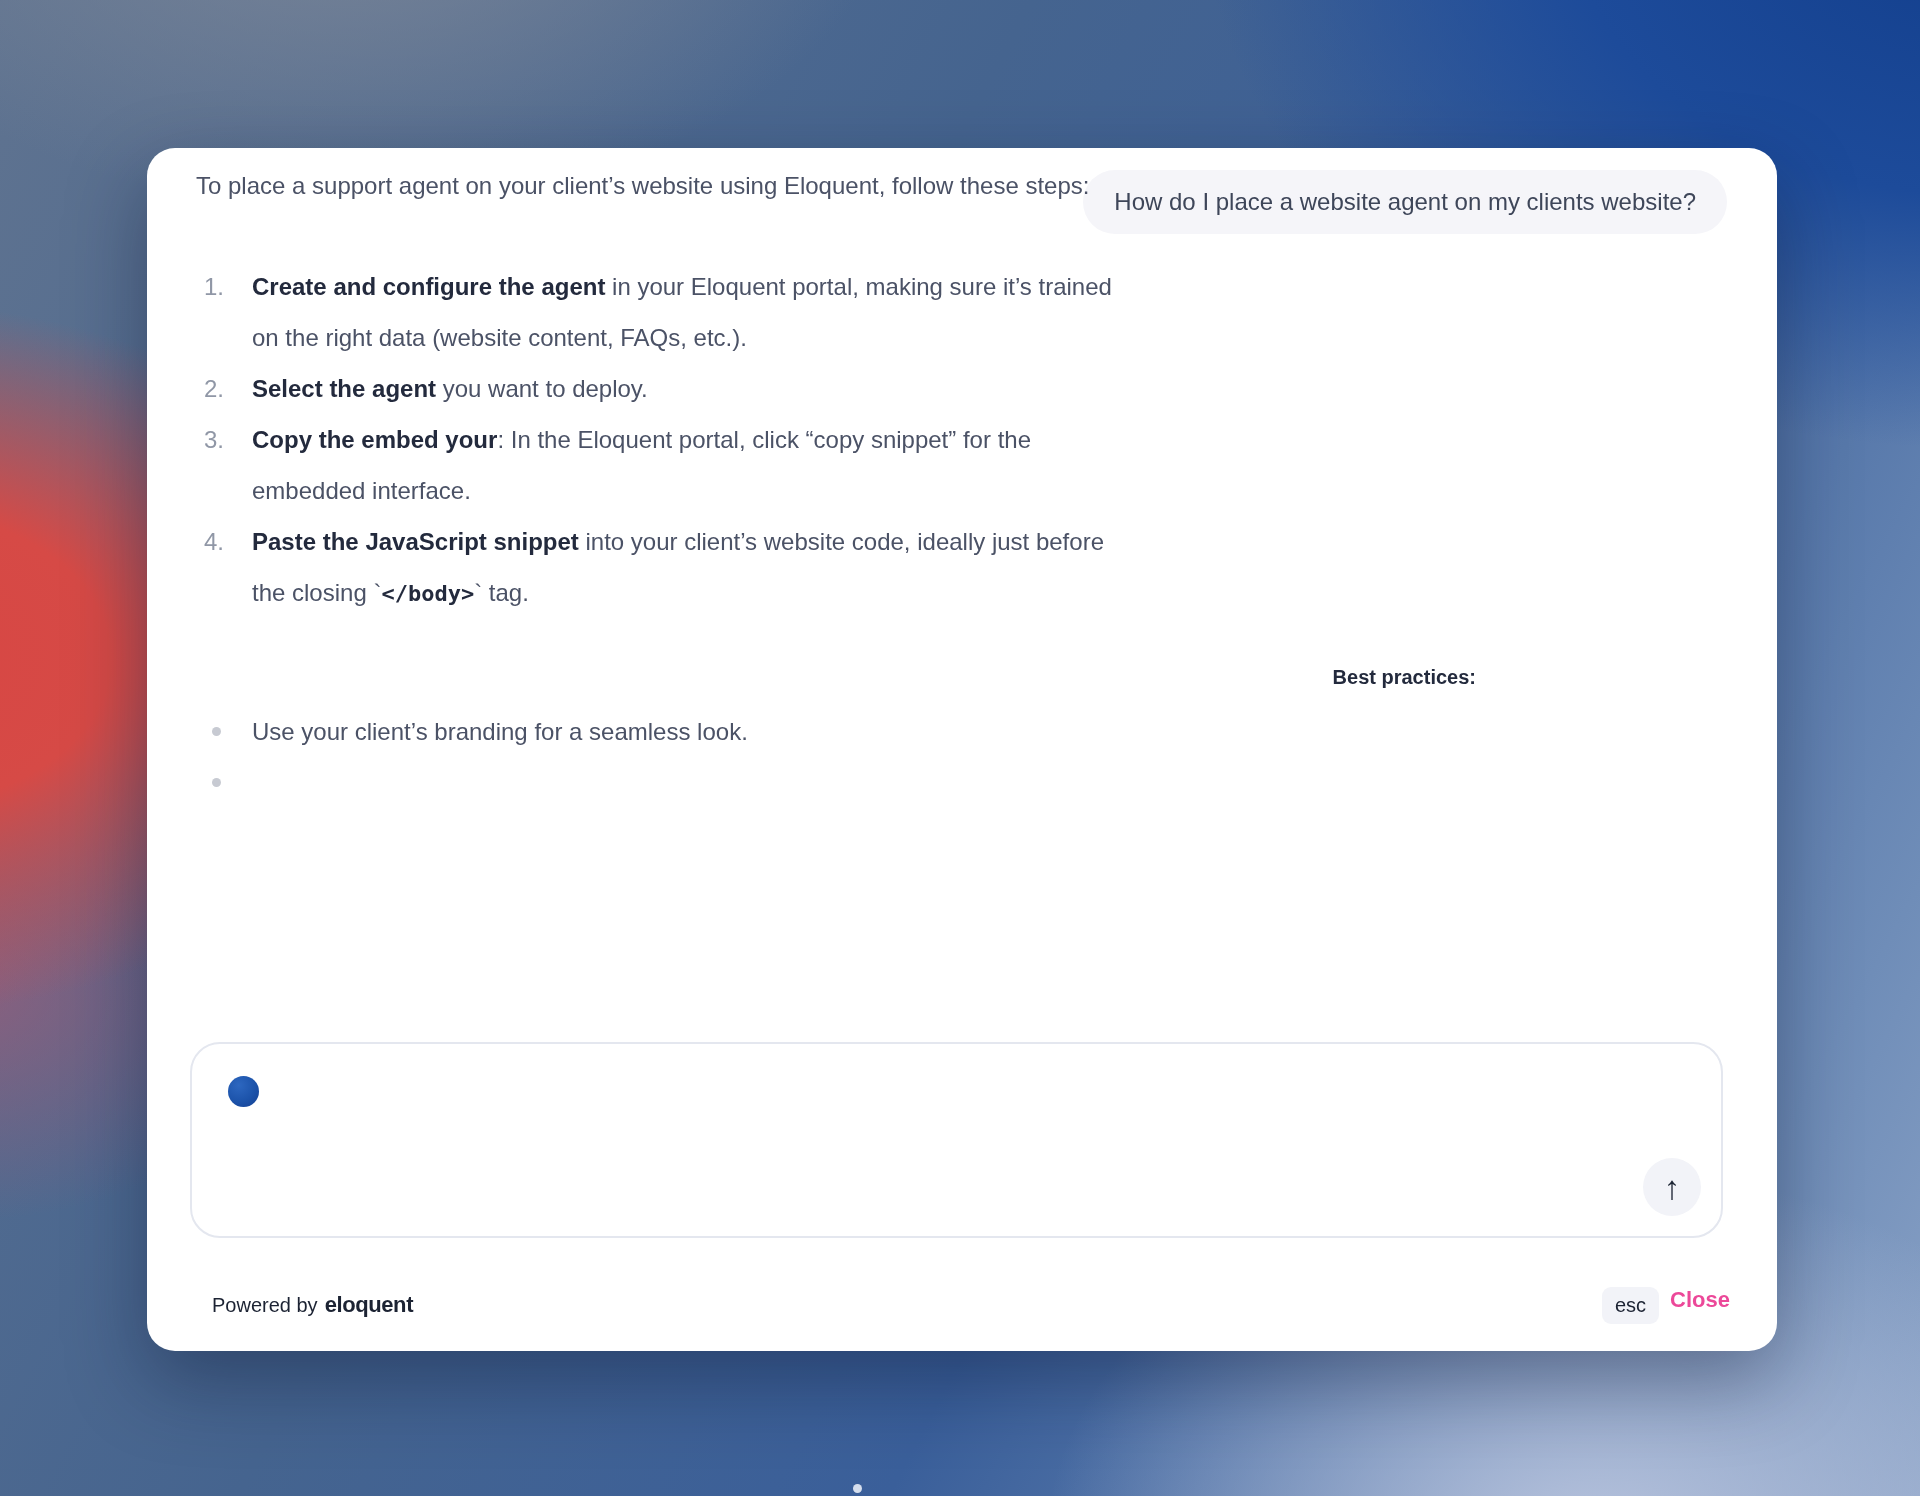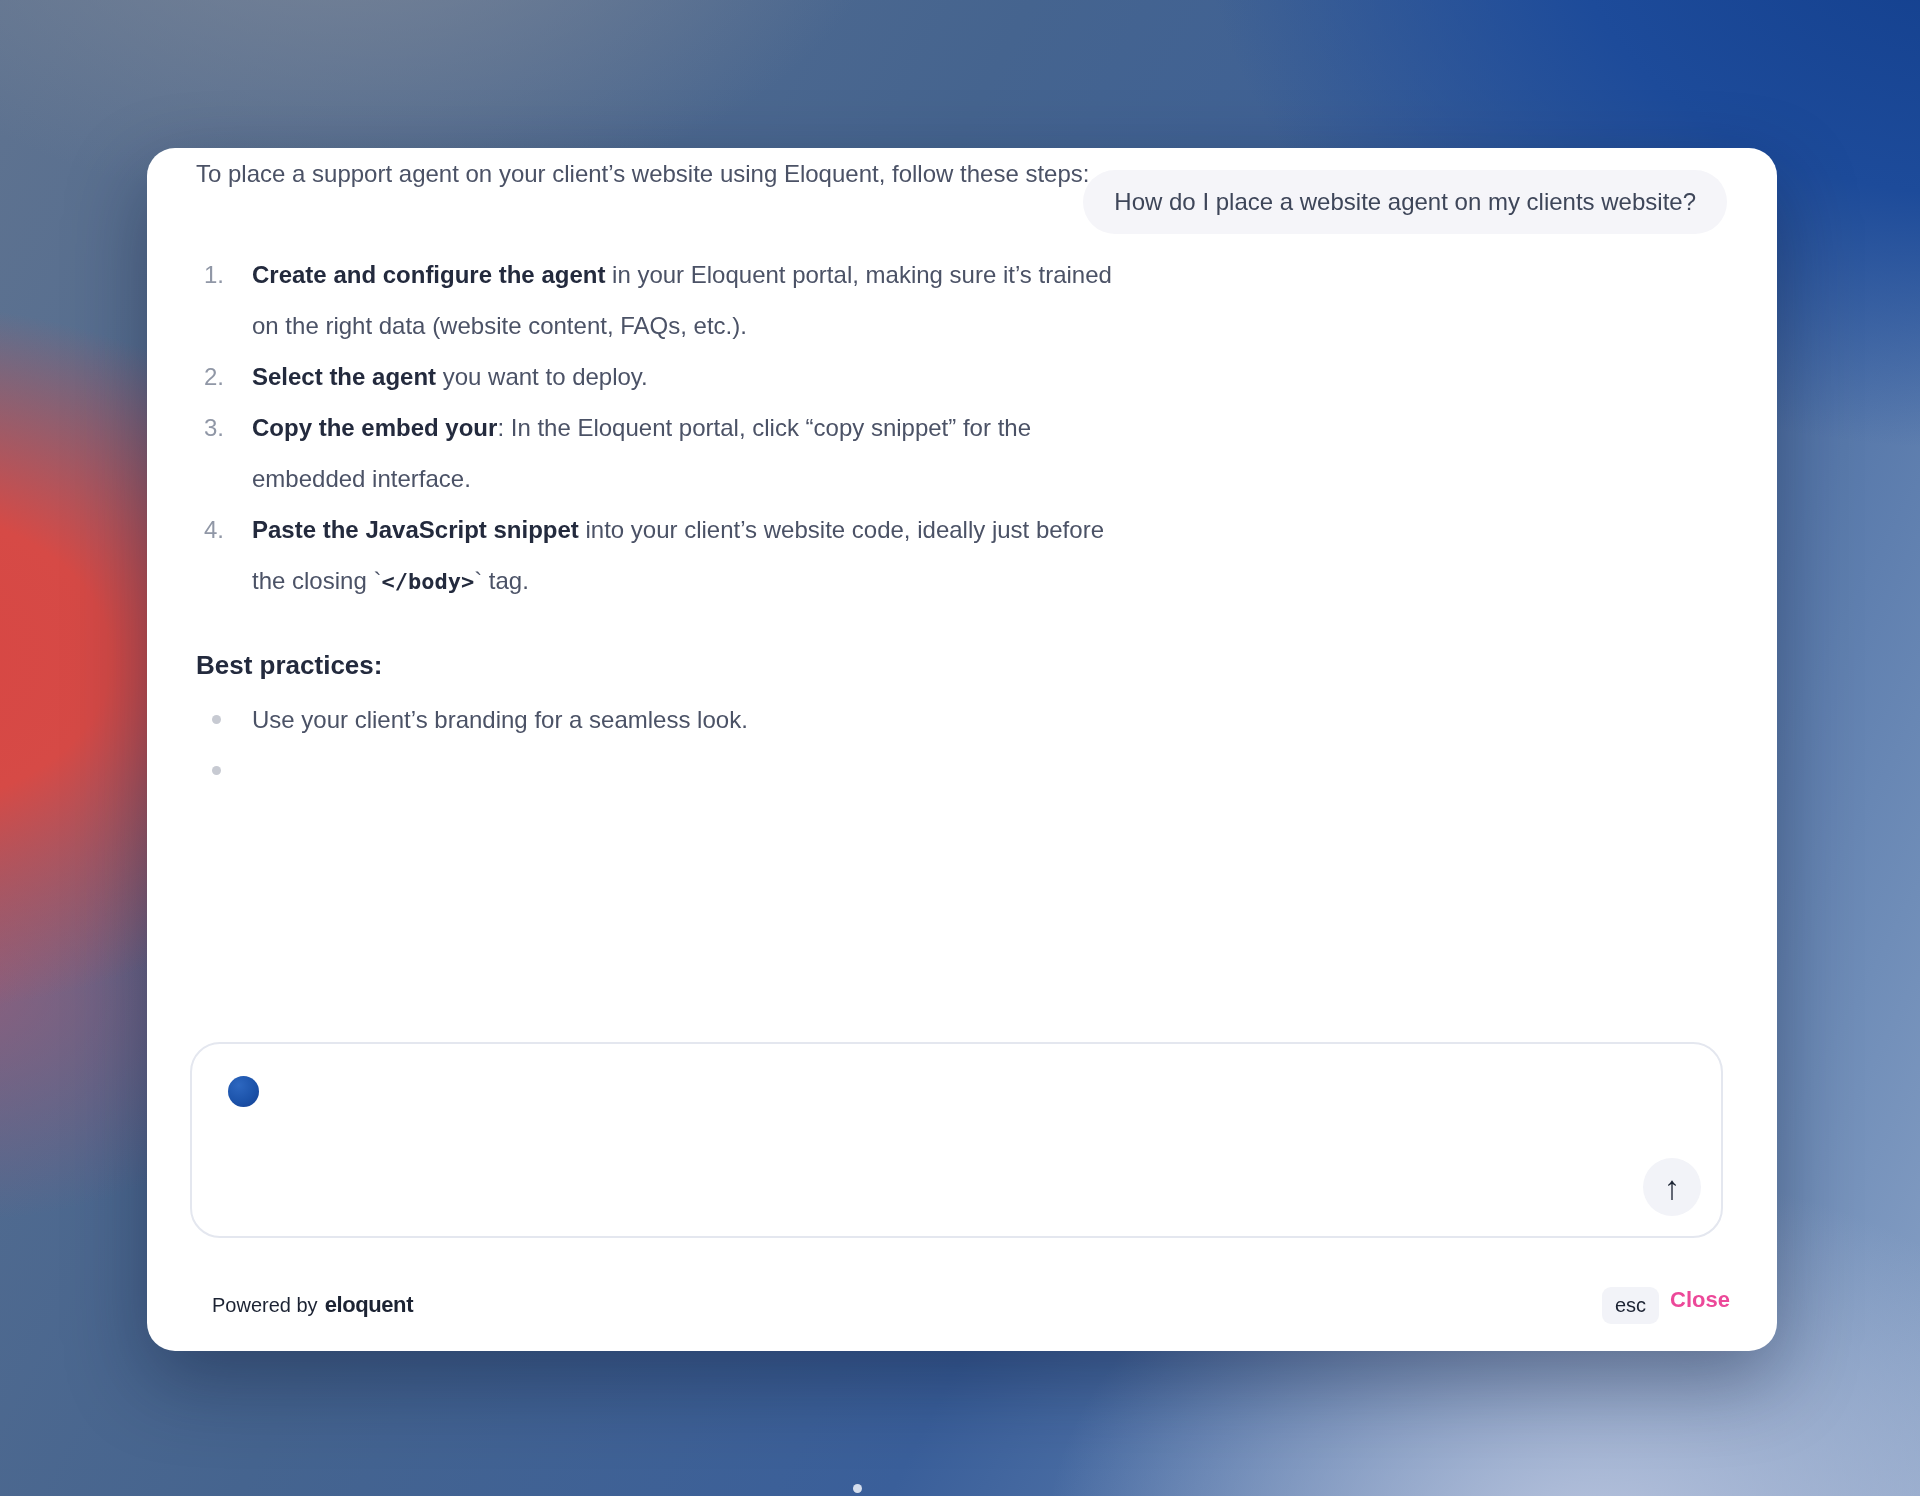--- a/index.html
+++ b/index.html
@@ -33,32 +33,32 @@
   }
 
   .bubble {
     position:absolute; top:22px; right:50px; height:64px;
     background:#f5f5f9; border-radius:32px;
     display:flex; align-items:center; padding:0 31px;
     font-size:24px; color:#3e4659; white-space:nowrap;
   }
 
   .content {
-    position:absolute; left:49px; top:0; width:1280px;
+    position:absolute; left:49px; top:12px; width:1280px;
     font-size:24px; line-height:51px; color:#4b5266;
   }
   .steps { list-style:none; margin-top:50px; }
   .steps li { position:relative; padding-left:56px; max-width:920px; }
   .step-num { position:absolute; left:8px; top:0; color:#9097a6; }
   .b { font-weight:700; color:#232a3d; }
   .inline-code {
     font-family:"DejaVu Sans Mono","Liberation Mono",monospace;
     font-weight:700; font-size:22px; color:#232a3d;
   }
-  .bp-heading { margin-top:33px; font-size:26px; line-height:51px; font-weight:700; color:#232a3d; }
+  .bp-heading { margin-top:33px; font-size:20px; line-height:51px; font-weight:700; color:#232a3d;text-align:right; }
   .bp-list { list-style:none; margin-top:3px; }
   .bp-list li { position:relative; padding-left:56px; max-width:920px; }
   .bullet-dot {
     position:absolute; left:16px; top:21px; width:9px; height:9px;
     border-radius:50%; background:#c7cad2;
   }
 
   
   .input-box {
     position:absolute; left:43px; top:894px; width:1533px; height:196px;

